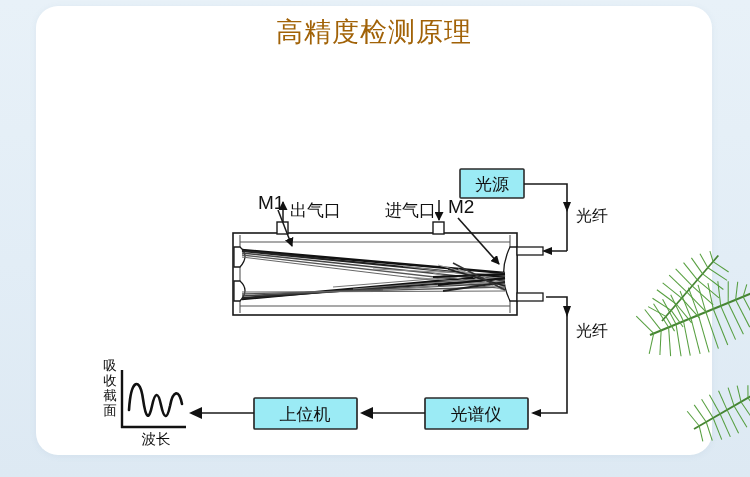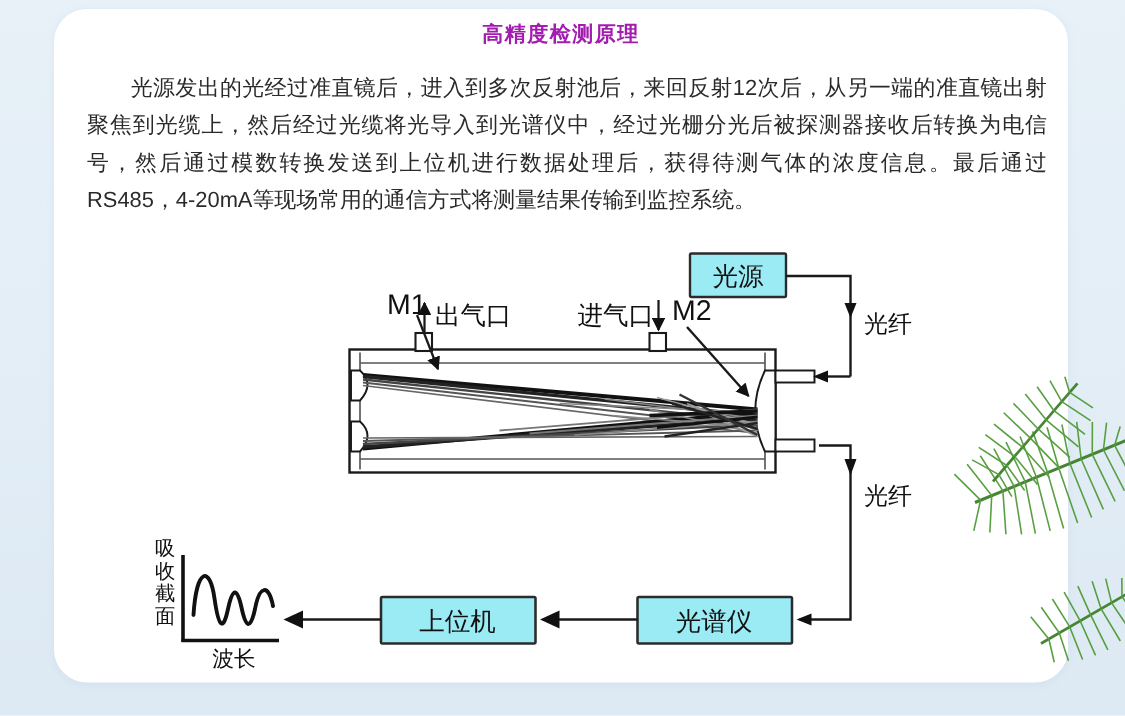--- a/index.html
+++ b/index.html
@@ -31,23 +31,23 @@
     box-shadow: 0 1px 6px rgba(120,150,175,0.10);
     overflow: hidden;
   }
   
   #title {
     position: absolute;
     left: 0;
     right: 0;
     top: 8px;
     text-align: center;
-    font-size: 14px;
-    font-weight: bold;
-    color: #a21caf;
+    font-size: 27px;
+    font-weight: normal;
+    color: #a16207;
     letter-spacing: 1px;
   }
   #paragraph {
     position: absolute;
     left: 22px;
     width: 640px;
     top: 41px;
     font-size: 14.6px;
     line-height: 25px;
     color: #2a2a2a;
@@ -81,21 +81,20 @@
 </style>
 </head>
 <body>
 
 <div id="page">
 
   <div id="card">
 
     <div id="title">高精度检测原理</div>
 
-    <div id="paragraph">光源发出的光经过准直镜后，进入到多次反射池后，来回反射12次后，从另一端的准直镜出射聚焦到光缆上，然后经过光缆将光导入到光谱仪中，经过光栅分光后被探测器接收后转换为电信号，然后通过模数转换发送到上位机进行数据处理后，获得待测气体的浓度信息。最后通过RS485，4-20mA等现场常用的通信方式将测量结果传输到监控系统。</div>
 
     <div id="diagram">
       <svg width="676" height="449" viewBox="0 0 676 449" xmlns="http://www.w3.org/2000/svg">
         <defs>
           <marker id="arrH" markerWidth="9" markerHeight="9" refX="8" refY="4.5" orient="auto" markerUnits="userSpaceOnUse">
             <path d="M0,0 L9,4.5 L0,9 z" fill="#111"></path>
           </marker>
           <marker id="arrV" markerWidth="9" markerHeight="9" refX="8" refY="4.5" orient="auto" markerUnits="userSpaceOnUse">
             <path d="M0,0 L9,4.5 L0,9 z" fill="#111"></path>
           </marker>

